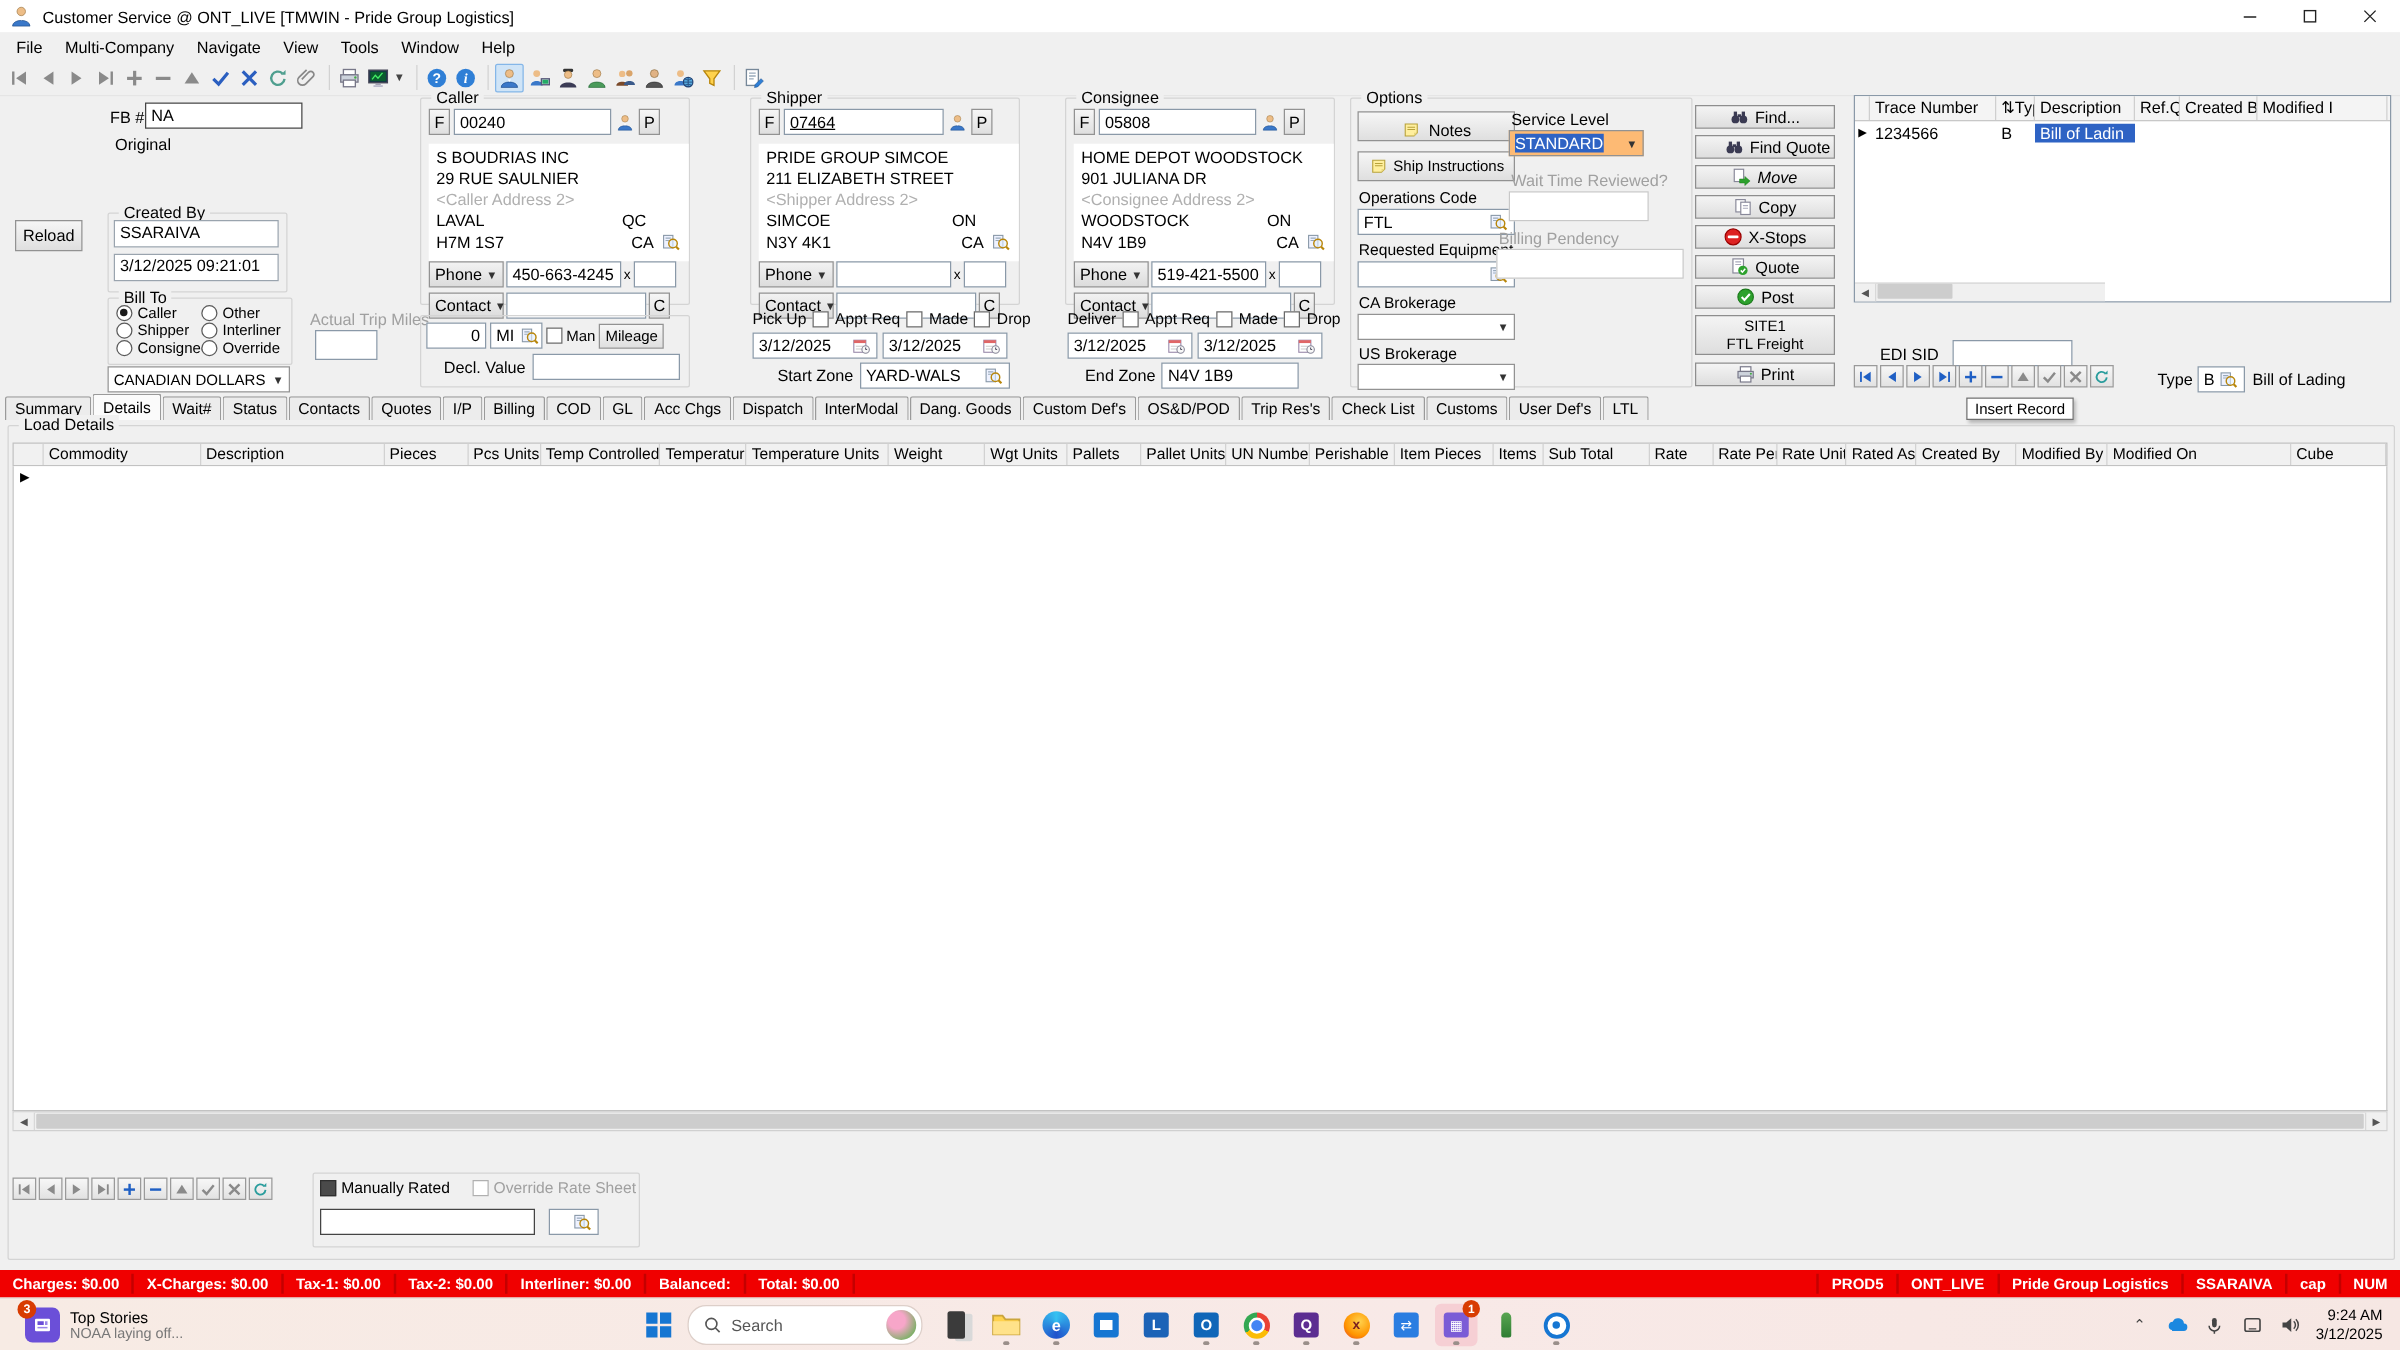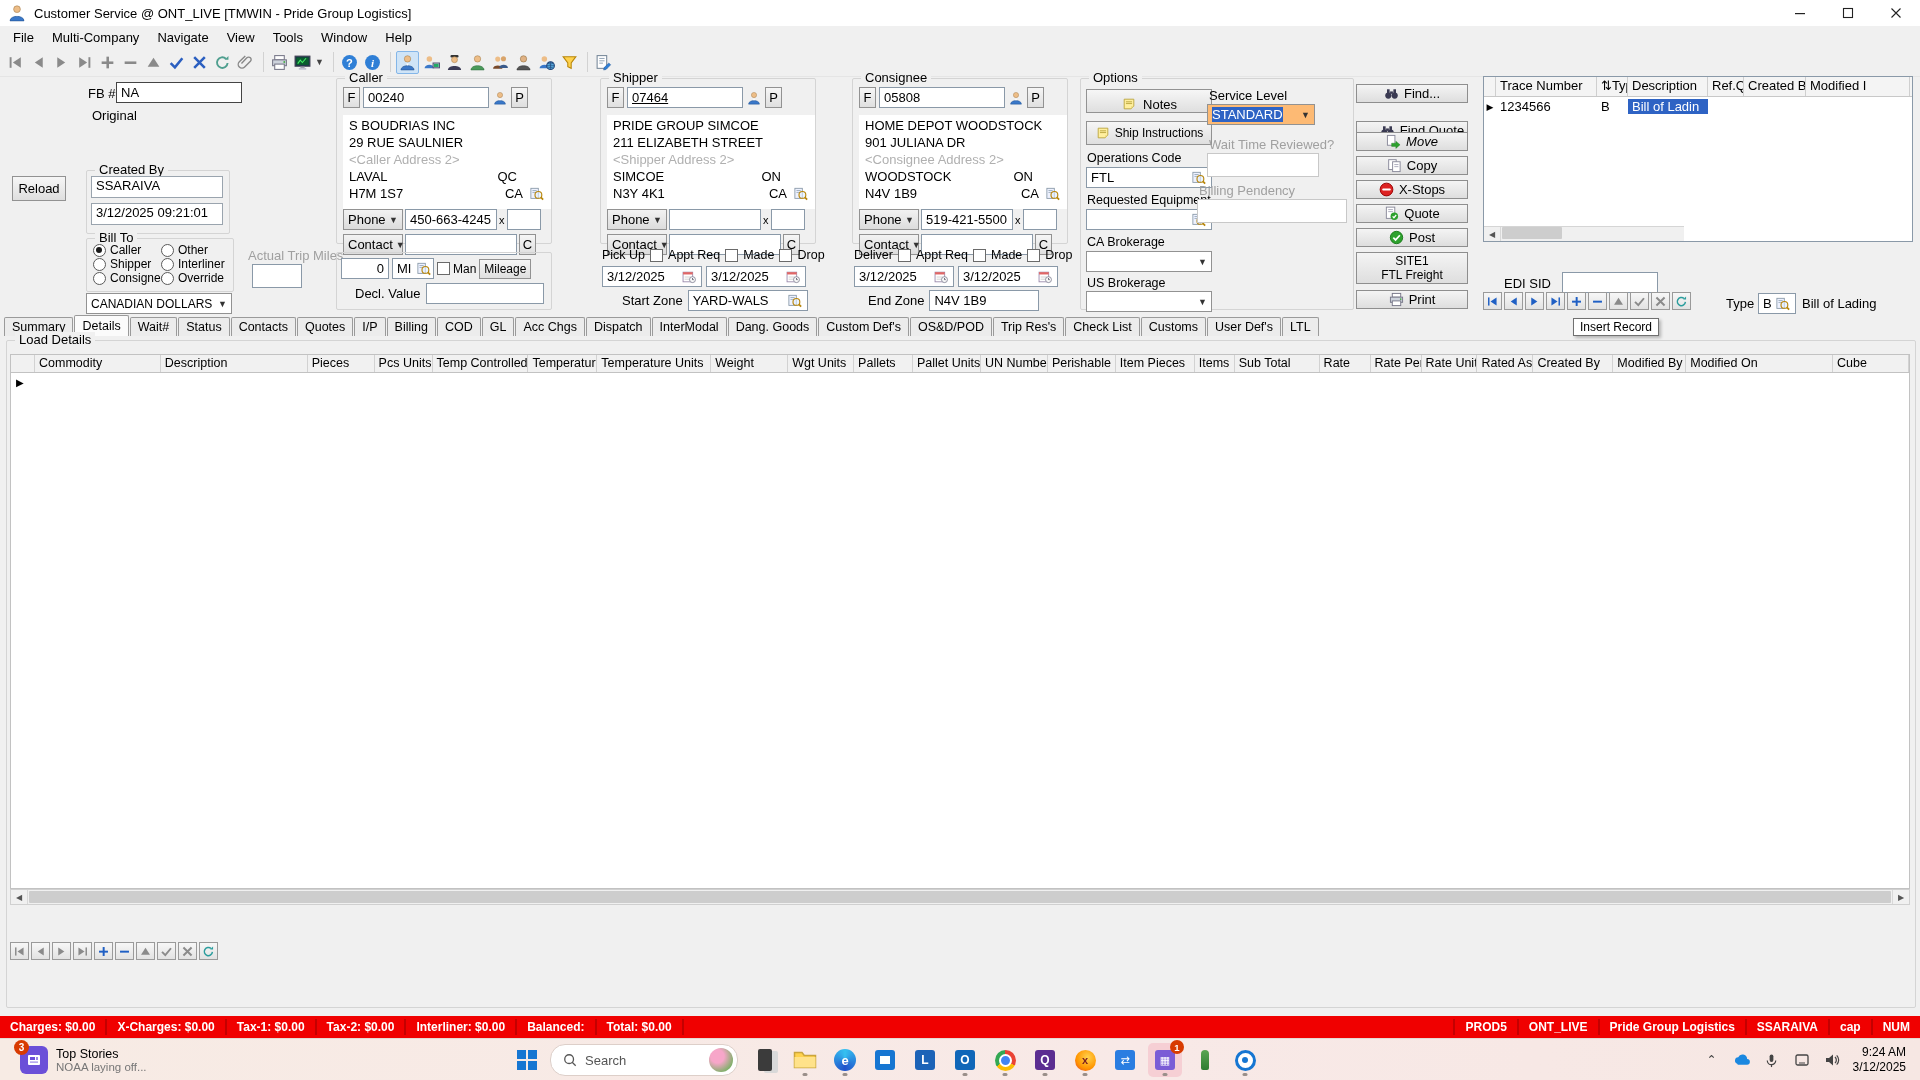--- a/index.html
+++ b/index.html
@@ -448,21 +448,21 @@
     <div class="flex" style="position:absolute;left:18px;top:30px;gap:5px;">
       <span class="lbl">Decl. Value</span>
       <div class="tb" style="width:118px;"></div>
     </div>
   </div>
 
   <div class="grp" style="left:600px;top:78px;width:214px;height:164px;">
     <span class="grp-label">Shipper</span>
     <div class="flex" style="position:absolute;left:6px;top:8px;gap:3px;">
       <div class="btn" style="width:17px;height:21px;">F</div>
-      <div class="tb" style="width:116px;text-decoration:underline;">07464</div>
+      <div class="tb" style="width:128px;text-decoration:underline;">07464</div>
       <span class="mini">
           <svg viewBox="0 0 16 16">
             <circle cx="8" cy="4.6" r="3" fill="#edbd87" stroke="#a07a48" stroke-width=".5"></circle>
             <path d="M1.8 15 C1.8 9.6 14.2 9.6 14.2 15 Z" fill="#3a78c9" stroke="#1f4e8c" stroke-width=".5"></path>
             <path d="M6.8 9 L8 11 l1.2-2 z" fill="#fff"></path>
           </svg>
         </span>
       <div class="btn" style="width:17px;height:21px;">P</div>
     </div>
     <div class="addr" style="left:6px;top:36px;width:196px;height:90px;">
@@ -740,21 +740,21 @@
       <div class="action-btn" style="top: 84px;">
         <span style="width: 15px; height: 15px;"><svg viewBox="0 0 16 16">
             <circle cx="4.6" cy="10.2" r="3.3" fill="#3a3a52"></circle>
             <circle cx="11.4" cy="10.2" r="3.3" fill="#3a3a52"></circle>
             <rect x="3.2" y="3.5" width="2.8" height="4.5" fill="#3a3a52"></rect>
             <rect x="10" y="3.5" width="2.8" height="4.5" fill="#3a3a52"></rect>
             <rect x="6.5" y="5.8" width="3" height="2.6" fill="#3a3a52"></rect>
           </svg></span>
         <span>Find...</span>
       </div>
-      <div class="action-btn" style="top: 121px; padding-left: 20px;">
+      <div class="action-btn" style="top: 108px; padding-left: 20px;">
         <span style="width: 15px; height: 15px;"><svg viewBox="0 0 16 16">
             <circle cx="4.6" cy="10.2" r="3.3" fill="#3a3a52"></circle>
             <circle cx="11.4" cy="10.2" r="3.3" fill="#3a3a52"></circle>
             <rect x="3.2" y="3.5" width="2.8" height="4.5" fill="#3a3a52"></rect>
             <rect x="10" y="3.5" width="2.8" height="4.5" fill="#3a3a52"></rect>
             <rect x="6.5" y="5.8" width="3" height="2.6" fill="#3a3a52"></rect>
           </svg></span>
         <span>Find Quote</span>
       </div>
       <div class="action-btn" style="top: 132px; font-style: italic;">
@@ -1022,20 +1022,40 @@
           <path d="M3 3 L13 13 M13 3 L3 13" stroke="currentColor" stroke-width="2.4"></path>
         </svg>
       </span>
       <span class="nav-btn teal">
         <svg viewBox="0 0 16 16">
           <path d="M12.8 8.5 a5 5 0 1 1-1.6-4.1" fill="none" stroke="currentColor" stroke-width="1.8"></path>
           <path d="M13.6 1.8 v3.6 h-3.6 z" fill="currentColor"></path>
         </svg>
       </span>
     </div>
+  <div class="grp" style="left:250px;top:938px;width:260px;height:58px;">
+    <div class="flex" style="position:absolute;left:5px;top:4px;gap:4px;">
+      <span class="cb filled"></span>
+      <span style="font-size:12.5px;">Manually Rated</span>
+      <span class="cb" style="margin-left:14px;border-color:#b0b0b0;"></span>
+      <span class="glabel" style="font-size:12.5px;">Override Rate Sheet</span>
+    </div>
+    <div class="tb dark" style="position:absolute;left:5px;top:28px;width:172px;"></div>
+    <div class="tb" style="position:absolute;left:188px;top:28px;width:40px;justify-content:flex-end;">
+      <span class="mini">
+          <svg viewBox="0 0 16 16">
+            <rect x="1" y="1.5" width="8.5" height="11.5" fill="#eef2ff" stroke="#8898a8"></rect>
+            <line x1="2.8" y1="4" x2="7.6" y2="4" stroke="#9ab"></line>
+            <line x1="2.8" y1="6.2" x2="7.6" y2="6.2" stroke="#9ab"></line>
+            <circle cx="9.6" cy="9" r="3.9" fill="rgba(225,238,255,.6)" stroke="#b8860b" stroke-width="1.3"></circle>
+            <line x1="12.5" y1="11.9" x2="15" y2="14.4" stroke="#b8860b" stroke-width="2"></line>
+          </svg>
+        </span>
+    </div>
+  </div>
 
   <div class="redbar" id="redbar">
       <span class="red-seg">Charges: $0.00</span>
       <span class="red-seg">X-Charges: $0.00</span>
       <span class="red-seg">Tax-1: $0.00</span>
       <span class="red-seg">Tax-2: $0.00</span>
       <span class="red-seg">Interliner: $0.00</span>
       <span class="red-seg">Balanced:</span>
       <span class="red-seg">Total: $0.00</span>
       <span class="red-right">

